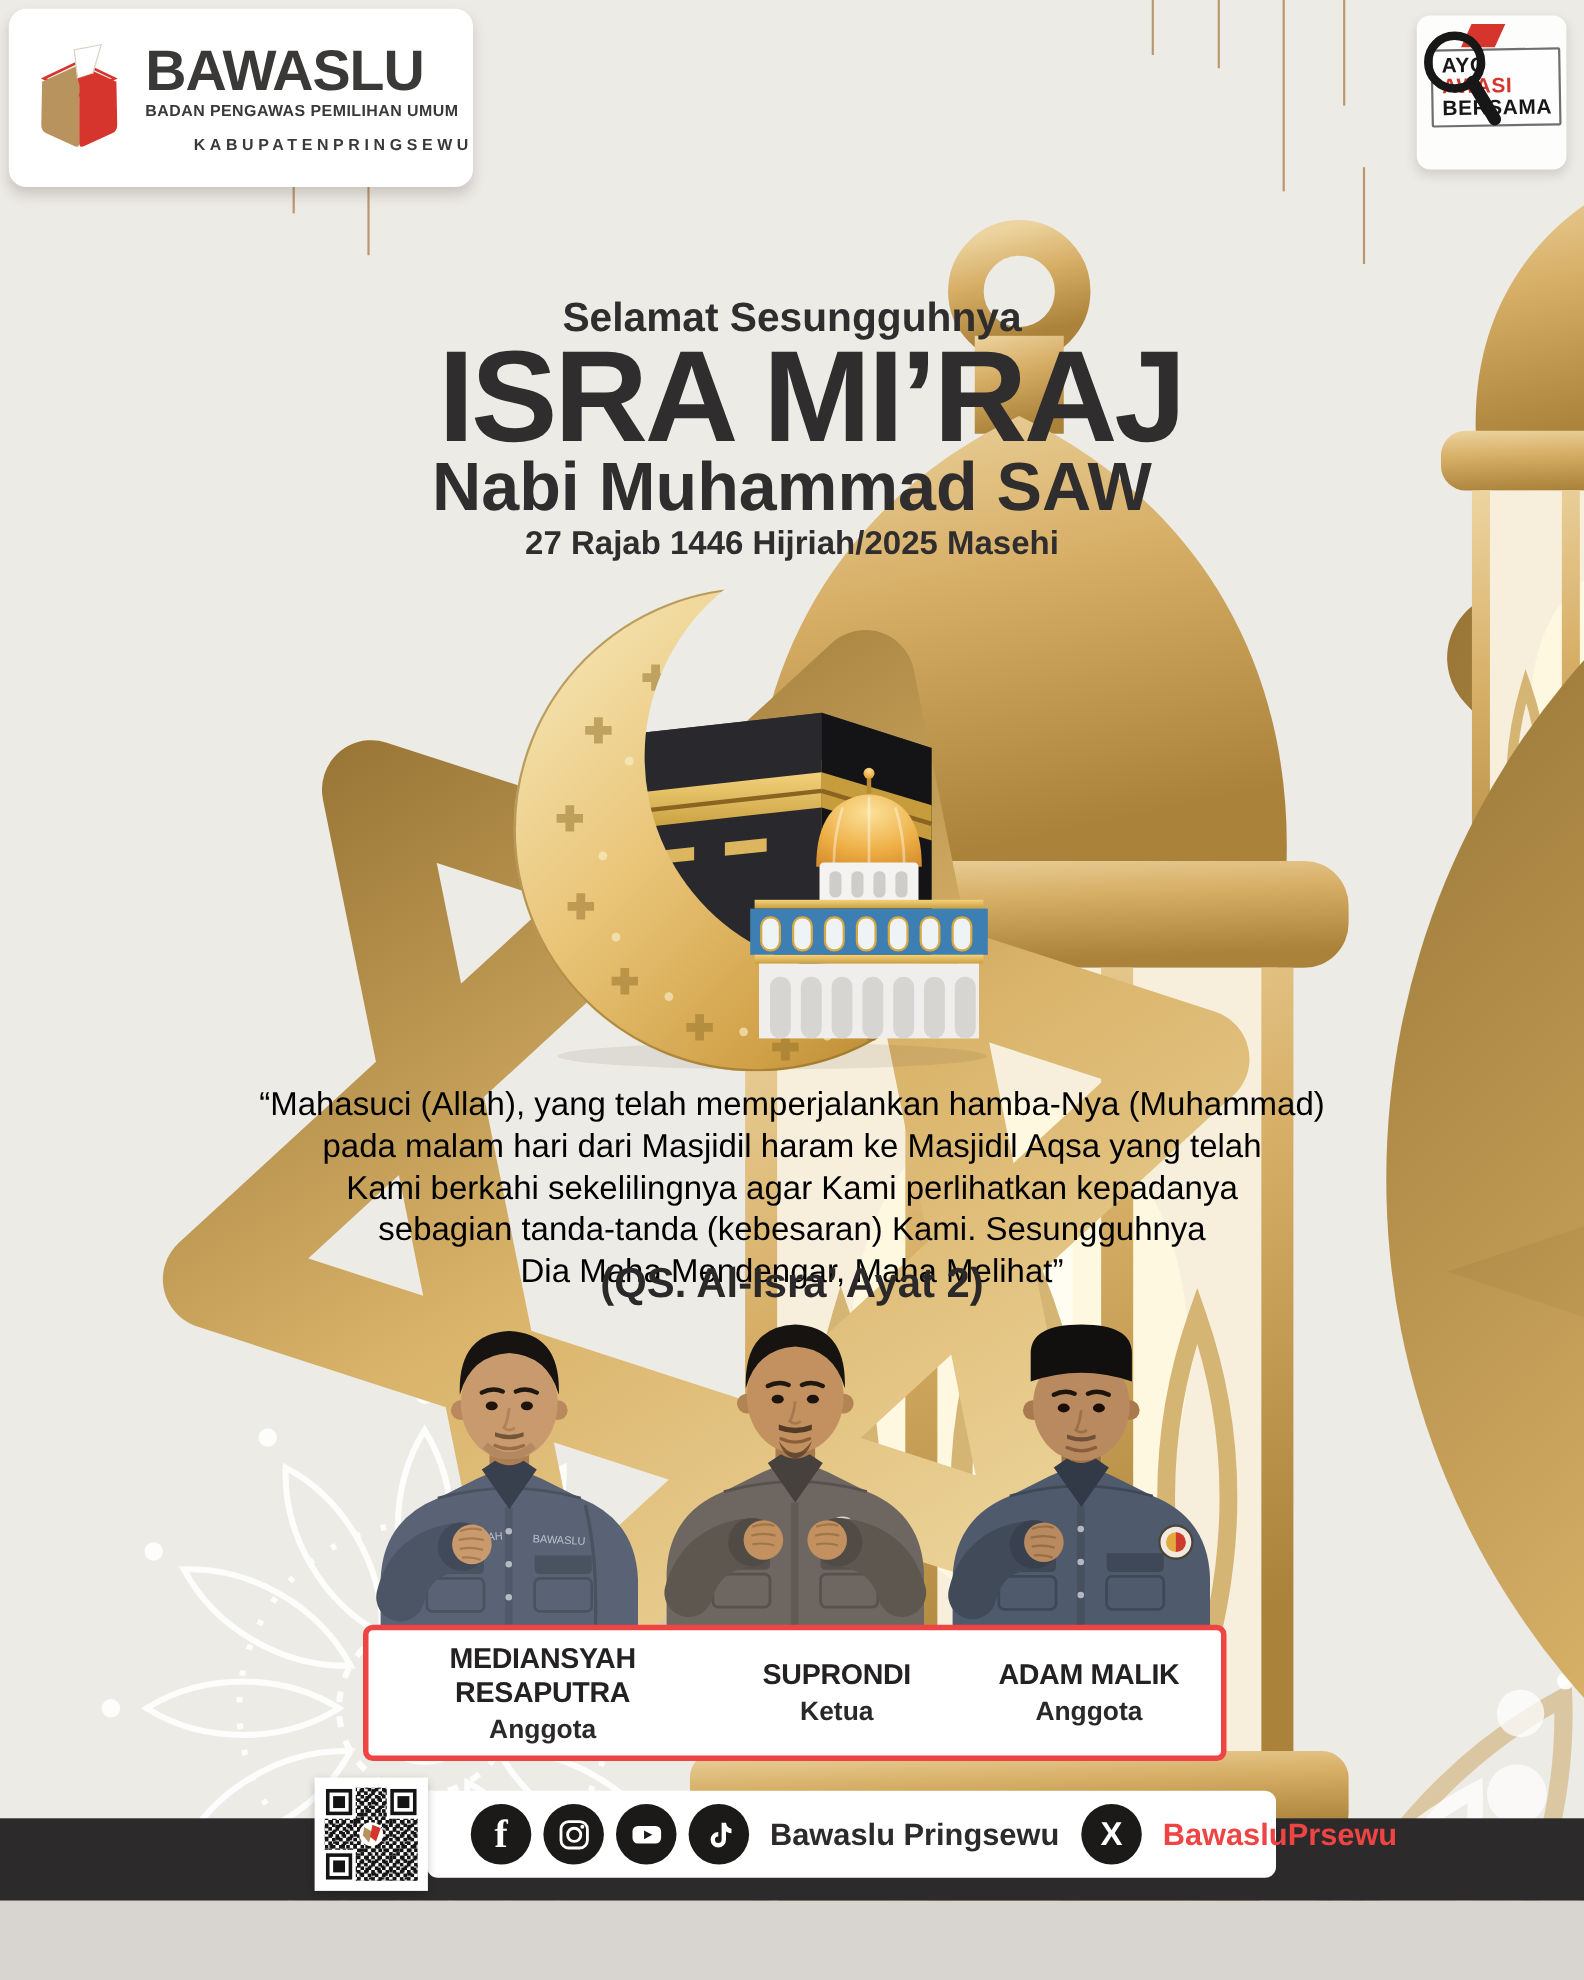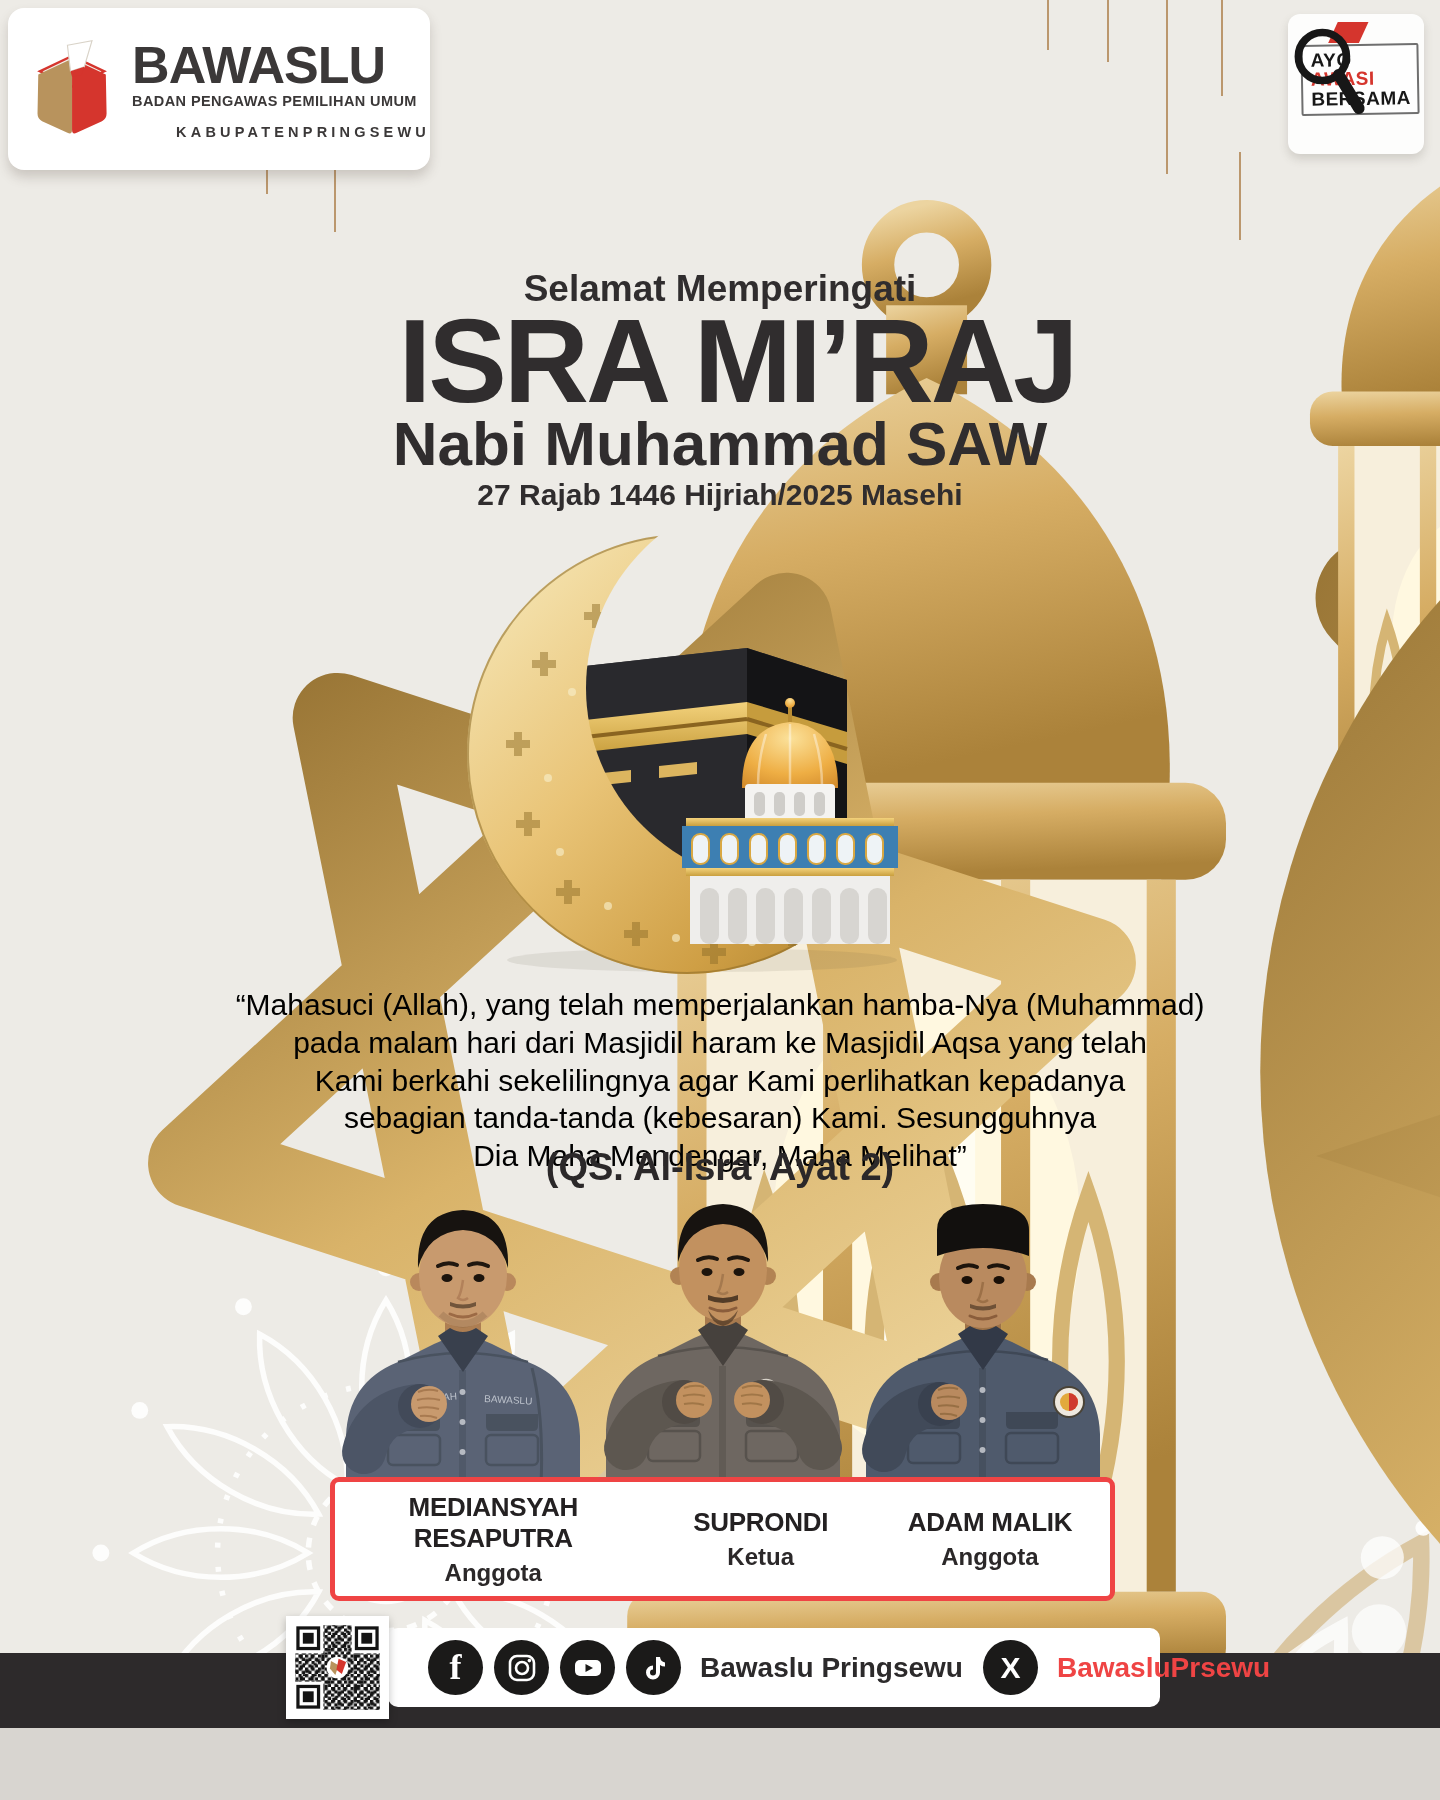--- a/index.html
+++ b/index.html
@@ -219,21 +219,21 @@
       <div class="bw-red">AWASI</div>
       <div>BERSAMA</div>
     </div>
     <svg class="badge-mag" width="96" height="100" viewBox="0 0 100 104">
       <polygon points="56,4 88,4 78,26 46,26" fill="#d5352d"></polygon>
       <circle cx="40" cy="40" r="25" fill="none" stroke="#171717" stroke-width="8"></circle>
       <line x1="57" y1="59" x2="78" y2="94" stroke="#171717" stroke-width="12" stroke-linecap="round"></line>
     </svg>
   </div>
 
-  <div class="h-pre">Selamat Memperingati</div>
+  <div class="h-pre">Selamat Sesungguhnya</div>
   <div class="h-main">ISRA MI’RAJ</div>
   <div class="h-sub">Nabi Muhammad SAW</div>
   <div class="h-date">27 Rajab 1446 Hijriah/2025 Masehi</div>
 
   <svg class="illu" width="532" height="482" viewBox="0 0 532 482">
     <defs>
       <linearGradient id="gCres" x1="0" y1="0" x2="1" y2="1">
         <stop offset="0" stop-color="#f8ecc0"></stop>
           <stop offset=".42" stop-color="#e9c477"></stop>
         <stop offset=".75" stop-color="#cf9f45"></stop>

